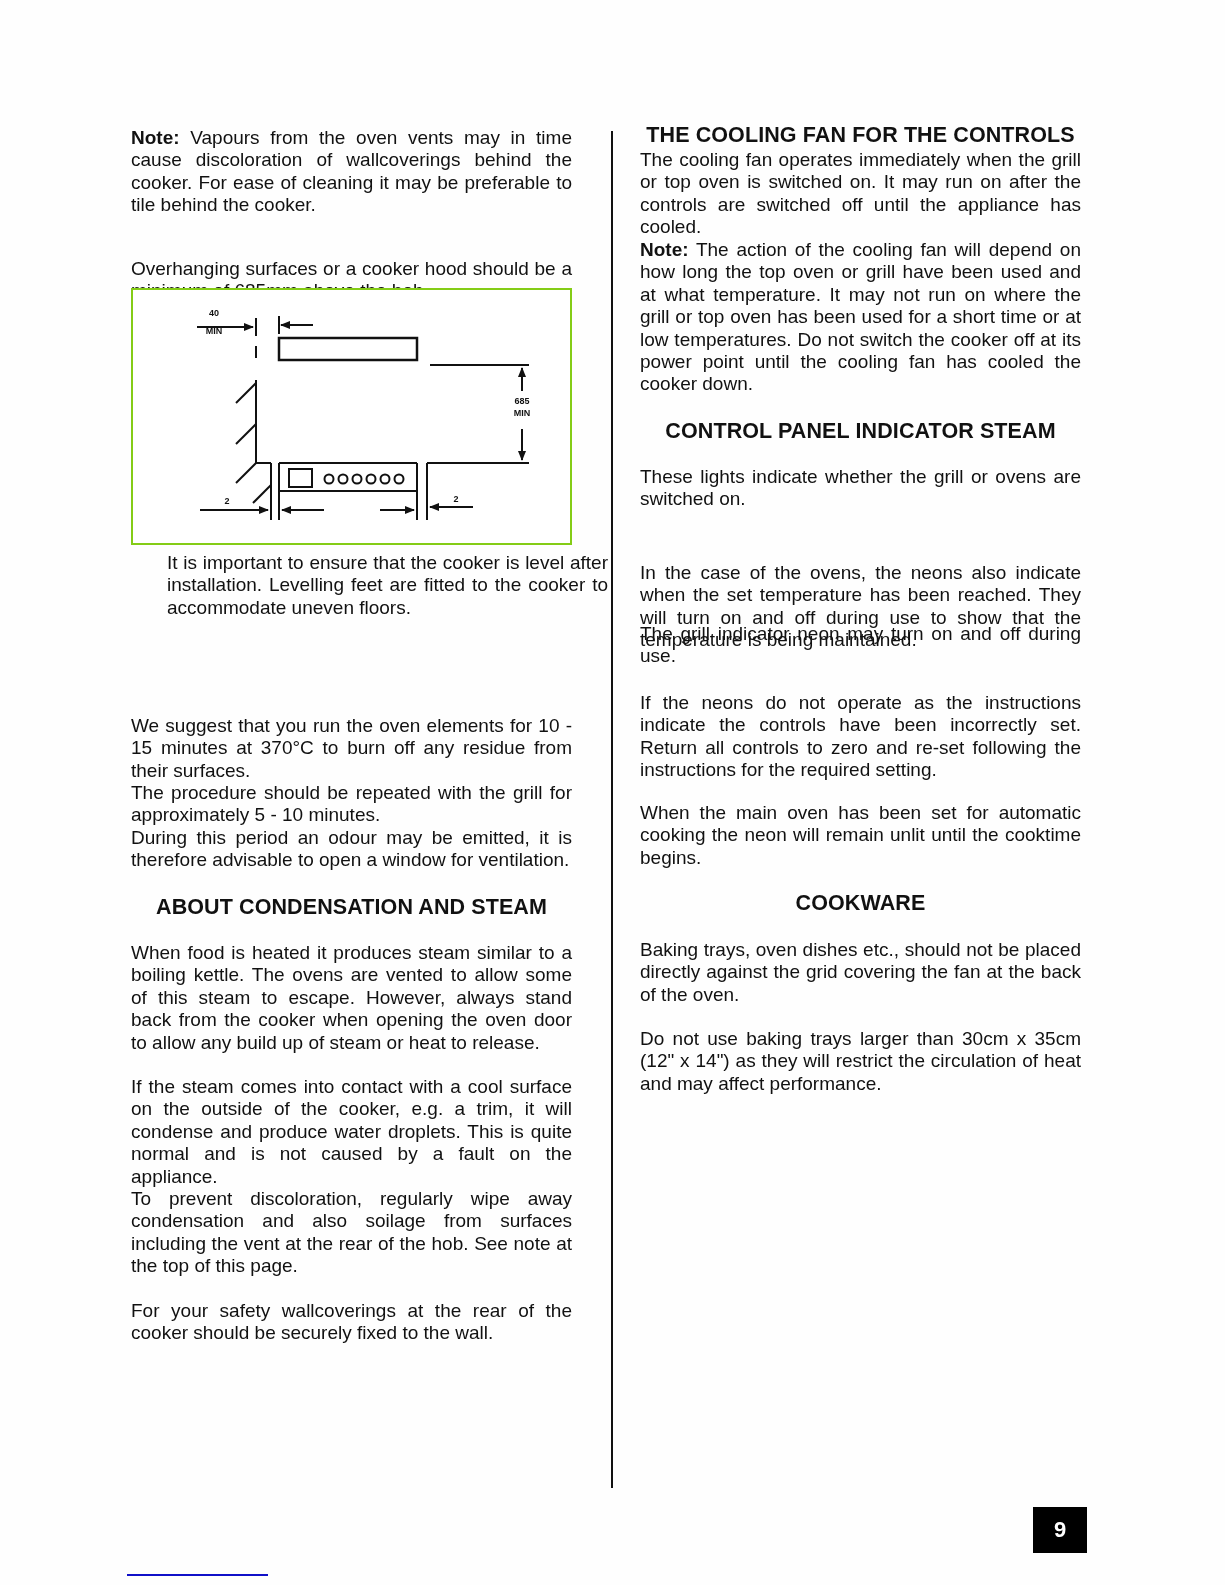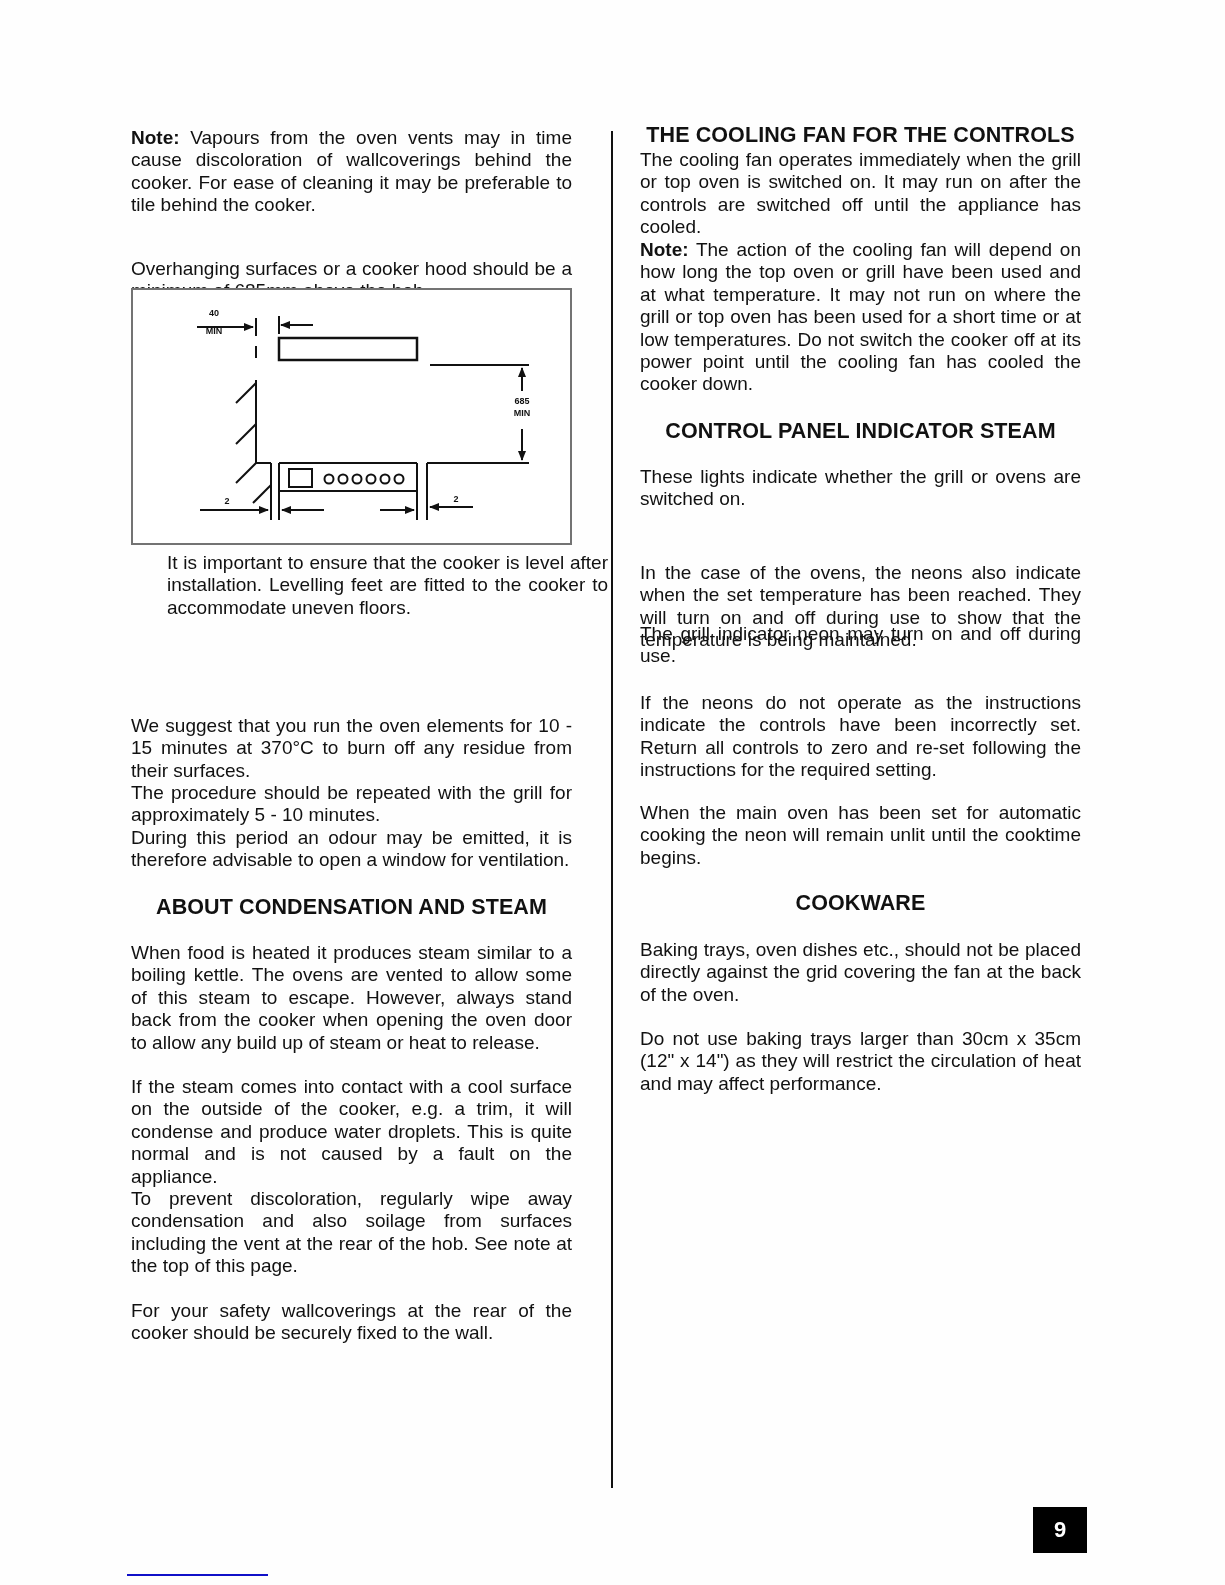--- a/index.html
+++ b/index.html
@@ -32,21 +32,21 @@
       position: absolute; left: 1033px; top: 1507px; width: 54px; height: 46px;
       background: #000; color: #fff; font-weight: bold; font-size: 22px;
       display: flex; align-items: center; justify-content: center;
     }
     .blue-line {
       position: absolute; left: 127px; top: 1574px; width: 141px; height: 2px;
       background: #1010c8;
     }
     .diagram {
       position: absolute; left: 131px; top: 288px; width: 441px; height: 257px;
-      border: 2px solid #737373; box-sizing: border-box; background: #fff;
+      border: 2px solid #84cc16; box-sizing: border-box; background: #fff;
     }
     .diagram svg { position: absolute; left: -2px; top: -2px; }
     .dlabel { font-family: "Liberation Sans", sans-serif; font-weight: bold; font-size: 9px; fill: #111; }
   </style>
 </head>
 <body>
 
 <div class="col col-left">
   <p class="p" style="top:127px;"><b>Note:</b><span> Vapours from the oven vents may in time cause discoloration of wallcoverings behind the cooker. For ease of cleaning it may be preferable to tile behind the cooker.</span></p>
 

